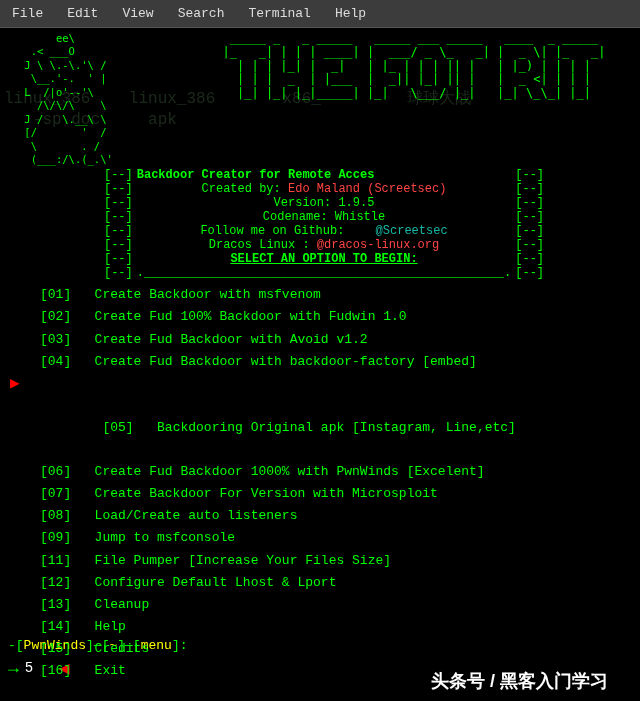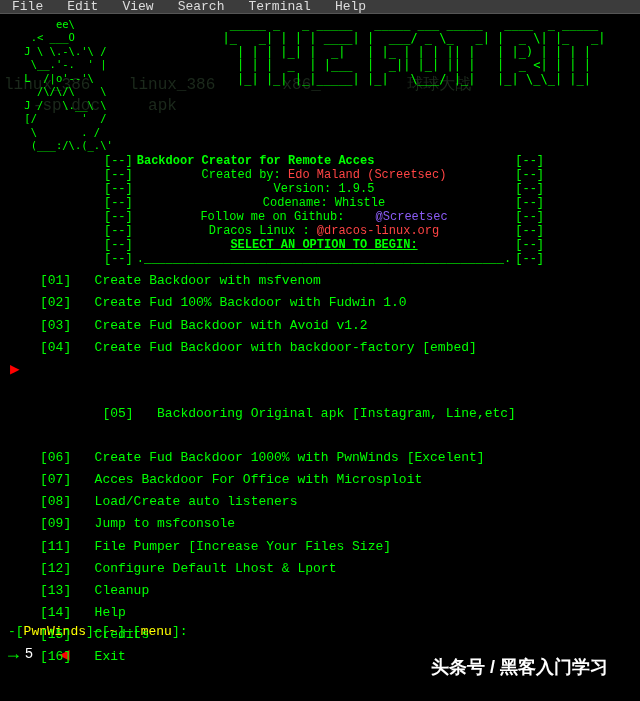--- a/index.html
+++ b/index.html
@@ -10,21 +10,21 @@
       font-family: 'Courier New', Courier, monospace;
       overflow: hidden;
       position: relative;
     }
 
     
     .menubar {
       background: #3c3c3c;
       display: flex;
       align-items: center;
-      height: 14px;
+      height: 28px;
       padding: 0 8px;
       gap: 16px;
       border-bottom: 1px solid #555;
     }
     .menubar-item {
       color: #ddd;
       font-size: 13px;
       cursor: pointer;
       padding: 2px 4px;
     }
@@ -182,21 +182,21 @@
           <td style="text-align:center;">
             <span>Codename:</span>
             <span style="color:#00ff00;text-align:right;">Whistle</span>
           </td>
           <td style="color:#00ff00; padding-left:4px;">[--]</td>
         </tr>
         <tr>
           <td style="color:#00ff00; padding-right:4px;">[--]</td>
           <td style="text-align:center;">
             <span>Follow me on Github:</span>
-            <span style="color:#8b5cf6;padding-left:24px;">@Screetsec</span>
+            <span style="color:#14b8a6;padding-left:24px;">@Screetsec</span>
           </td>
           <td style="color:#00ff00; padding-left:4px;">[--]</td>
         </tr>
         <tr>
           <td style="color:#00ff00; padding-right:4px;">[--]</td>
           <td style="text-align:center;">
             <span>Dracos Linux :</span>
             <span style="color:#ff4444;">@dracos-linux.org</span>
           </td>
           <td style="color:#00ff00; padding-left:4px;">[--]</td>
@@ -220,21 +220,21 @@
     <div class="menu-items" style="margin-top:4px;">
       <span class="menu-item">[01]   <span>Create Backdoor with msfvenom</span></span>
       <span class="menu-item">[02]   <span>Create Fud 100% Backdoor with Fudwin 1.0</span></span>
       <span class="menu-item">[03]   <span>Create Fud Backdoor with Avoid v1.2</span></span>
       <span class="menu-item">[04]   <span>Create Fud Backdoor with backdoor-factory [embed]</span></span>
       <span class="menu-item" style="position:relative;">
         <span style="color:#ff0000; position:absolute; left:-30px; font-size:16px; top:-2px;">▶</span>
         [05]   <span>Backdooring Original apk [Instagram, Line,etc]</span>
       </span>
       <span class="menu-item">[06]   <span>Create Fud Backdoor 1000% with PwnWinds [Excelent]</span></span>
-      <span class="menu-item">[07]   <span>Acces Backdoor For Office with Microsploit</span></span>
+      <span class="menu-item">[07]   <span>Create Backdoor For Version with Microsploit</span></span>
       <span class="menu-item">[08]   <span>Load/Create auto listeners</span></span>
       <span class="menu-item">[09]   <span>Jump to msfconsole</span></span>
       <span class="menu-item">[11]   <span>File Pumper [Increase Your Files Size]</span></span>
       <span class="menu-item">[12]   <span>Configure Default Lhost &amp; Lport</span></span>
       <span class="menu-item">[13]   <span>Cleanup</span></span>
       <span class="menu-item">[14]   <span>Help</span></span>
       <span class="menu-item">[15]   <span>Credits</span></span>
       <span class="menu-item">[16]   <span>Exit</span></span>
     </div>
 

